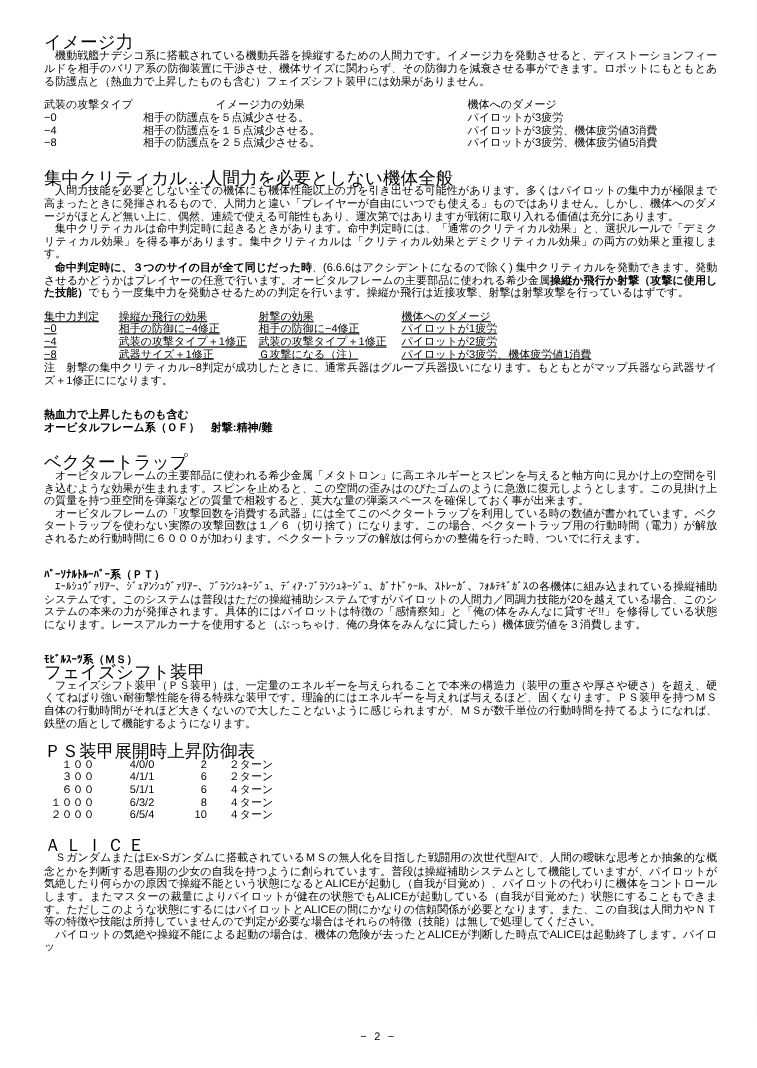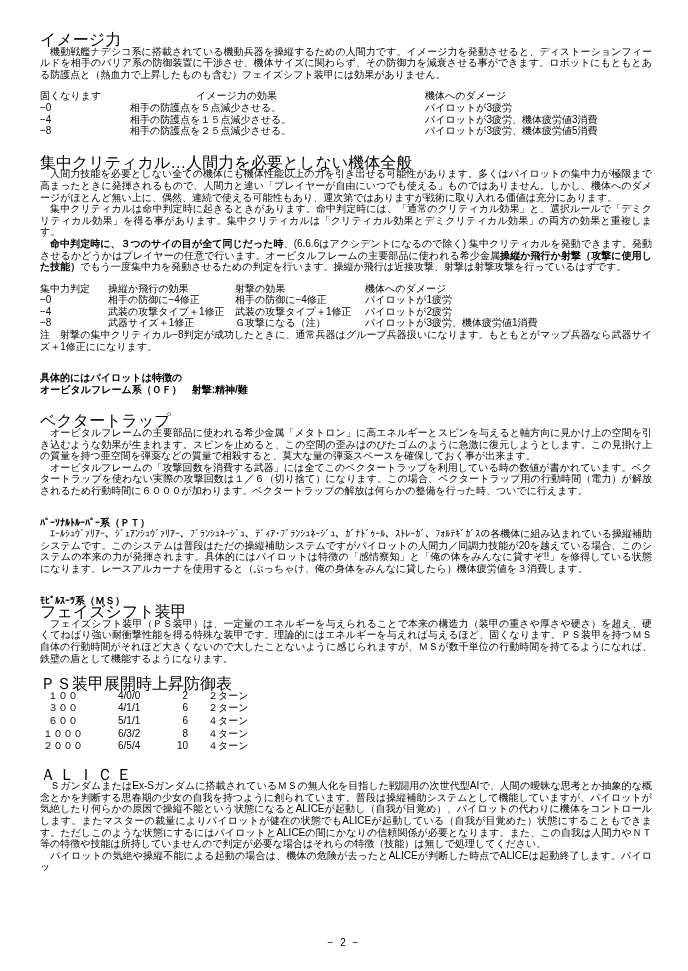--- a/index.html
+++ b/index.html
@@ -15,25 +15,25 @@
     margin:0 auto;
   }
   .content{position:absolute;left:40px;top:34px;width:612px;}
   .para{margin:0;text-align:justify;}
   .h{margin:0;font-weight:normal;font-size:16px;}
   .hb{margin:0;font-weight:bold;font-size:10px;}
   .alice-title{letter-spacing:3px;}
   b{font-weight:bold;}
   
   .t1row{display:grid;grid-template-columns:90px 295px 1fr;}
-  .t2row{display:grid;grid-template-columns:68px 127px 130px 1fr;}
+  .t2row{display:grid;grid-template-columns:68px 127px 130px 1fr;text-decoration:underline;}
   .t3row{display:grid;grid-template-columns:78px 54px 36px 1fr;}
   .cell{white-space:nowrap;overflow:visible;}
   .indent-hdr{padding-left:66px;}
-  .w1{display:inline-block;width:46px;text-align:center;font-family:Liberation Mono, monospace;}
+  .w1{display:inline-block;width:46px;text-align:right;}
   .w3{display:inline-block;width:16px;text-align:right;}
   
   .g10{height:10px;}
   .g14{height:14px;}
   .g16{height:16px;}
   .g20{height:20px;}
   .footer{
     position:absolute;bottom:22px;left:0;width:100%;
     text-align:center;font-size:10px;letter-spacing:2px;
   }
@@ -43,21 +43,21 @@
 
 <div class="page">
   <div class="content">
 
     <p class="h">イメージ力</p>
     <p class="para">　機動戦艦ナデシコ系に搭載されている機動兵器を操縦するための人間力です。イメージ力を発動させると、ディストーションフィールドを相手のバリア系の防御装置に干渉させ、機体サイズに関わらず、その防御力を減衰させる事ができます。ロボットにもともとある防護点と（熱血力で上昇したものも含む）フェイズシフト装甲には効果がありません。</p>
     <div class="g10"></div>
 
     <div>
       <div class="t1row">
-        <div class="cell">固くなります</div>
+        <div class="cell">武装の攻撃タイプ</div>
         <div class="cell indent-hdr">イメージ力の効果</div>
         <div class="cell">機体へのダメージ</div>
       </div>
       <div class="t1row">
         <div class="cell">−0</div>
         <div class="cell">相手の防護点を５点減少させる。</div>
         <div class="cell">パイロットが3疲労</div>
       </div>
       <div class="t1row">
         <div class="cell">−4</div>
@@ -100,21 +100,21 @@
       <div class="t2row">
         <div class="cell">−8</div>
         <div class="cell">武器サイズ＋1修正</div>
         <div class="cell">Ｇ攻撃になる（注）</div>
         <div class="cell">パイロットが3疲労、機体疲労値1消費</div>
       </div>
     </div>
     <p class="para">注　射撃の集中クリティカル−8判定が成功したときに、通常兵器はグループ兵器扱いになります。もともとがマップ兵器なら武器サイズ＋1修正にになります。</p>
     <div class="g20"></div>
 
-    <p class="hb">具体的にはパイロットは特徴の</p>
+    <p class="hb">熱血力で上昇したものも含む</p>
     <p class="hb">オービタルフレーム系（ＯＦ）　射撃:精神/難</p>
     <div class="g20"></div>
 
     <p class="h">ベクタートラップ</p>
     <p class="para">　オービタルフレームの主要部品に使われる希少金属「メタトロン」に高エネルギーとスピンを与えると軸方向に見かけ上の空間を引き込むような効果が生まれます。スピンを止めると、この空間の歪みはのびたゴムのように急激に復元しようとします。この見掛け上の質量を持つ亜空間を弾薬などの質量で相殺すると、莫大な量の弾薬スペースを確保しておく事が出来ます。</p>
     <p class="para">　オービタルフレームの「攻撃回数を消費する武器」には全てこのベクタートラップを利用している時の数値が書かれています。ベクタートラップを使わない実際の攻撃回数は１／６（切り捨て）になります。この場合、ベクタートラップ用の行動時間（電力）が解放されるため行動時間に６０００が加わります。ベクタートラップの解放は何らかの整備を行った時、ついでに行えます。</p>
     <div class="g20"></div>
 
     <p class="hb">ﾊﾟｰｿﾅﾙﾄﾙｰﾊﾟｰ系（ＰＴ）</p>
     <p class="para">　ｴｰﾙｼｭｳﾞｧﾘｱｰ、ｼﾞｪｱﾝｼｭｳﾞｧﾘｱｰ、ﾌﾞﾗﾝｼｭﾈｰｼﾞｭ、ﾃﾞｨｱ･ﾌﾞﾗﾝｼｭﾈｰｼﾞｭ、ｶﾞﾅﾄﾞｩｰﾙ、ｽﾄﾚｰｶﾞ、ﾌｫﾙﾃｷﾞｶﾞｽの各機体に組み込まれている操縦補助システムです。このシステムは普段はただの操縦補助システムですがパイロットの人間力／同調力技能が20を越えている場合、このシステムの本来の力が発揮されます。具体的にはパイロットは特徴の「感情察知」と「俺の体をみんなに貸すぞ!!」を修得している状態になります。レースアルカーナを使用すると（ぶっちゃけ、俺の身体をみんなに貸したら）機体疲労値を３消費します。</p>

